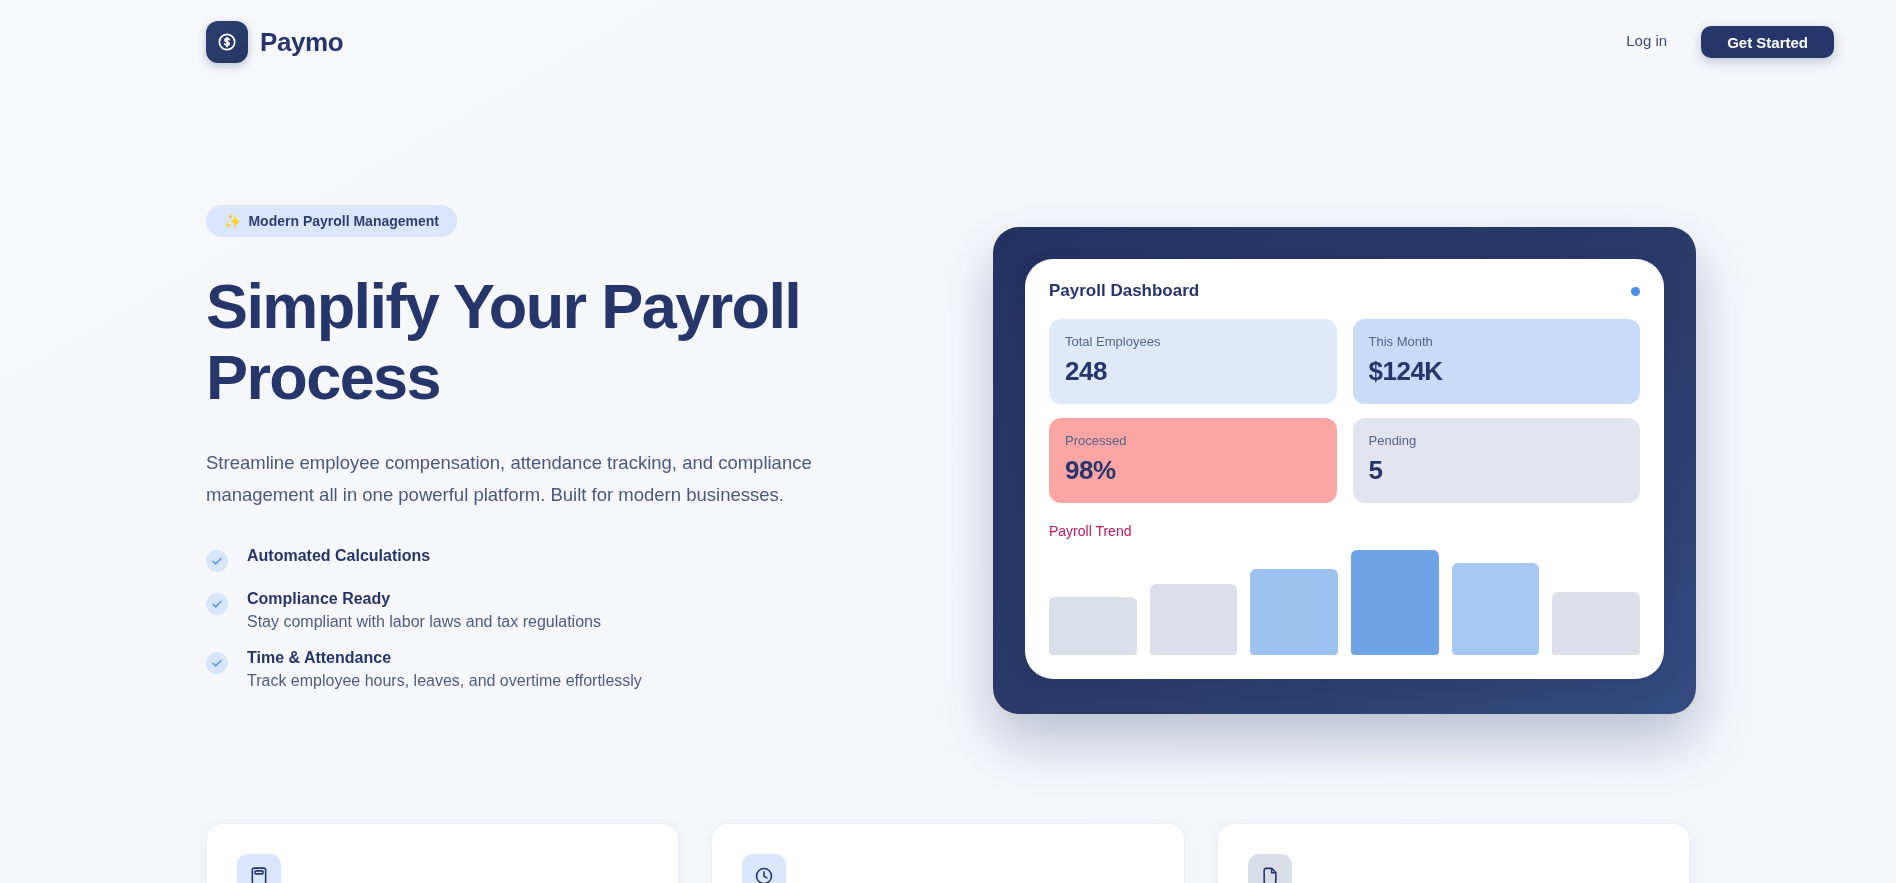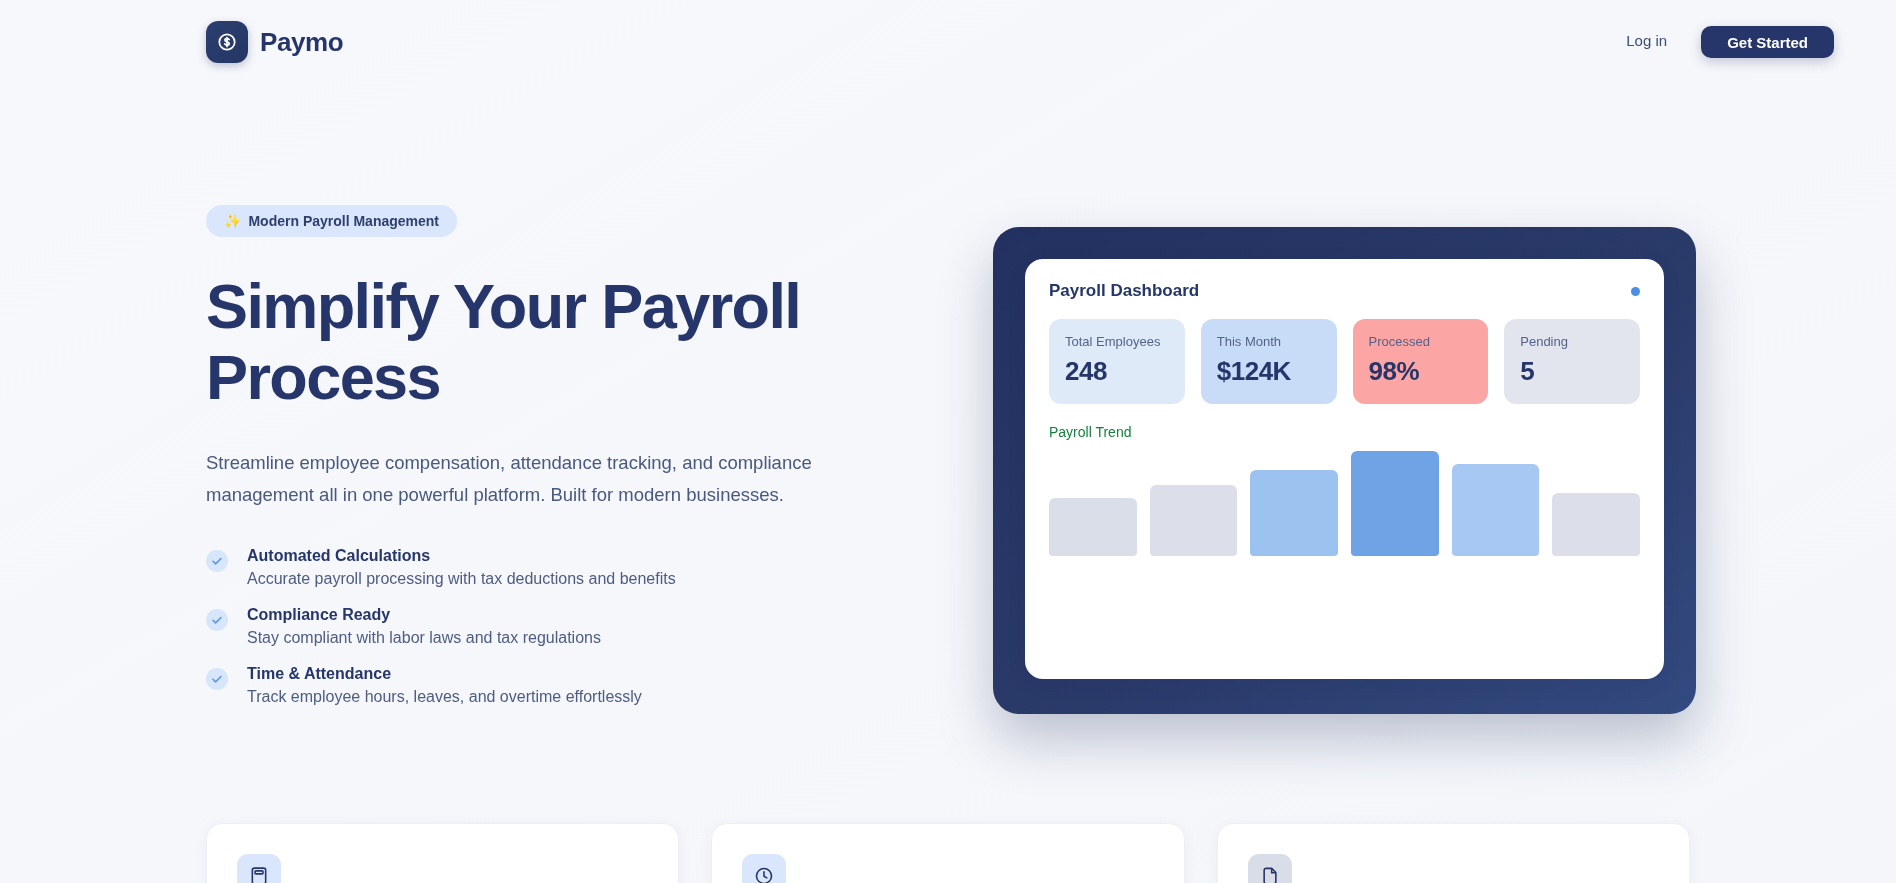--- a/index.html
+++ b/index.html
@@ -79,46 +79,46 @@
   
   .dash-frame {
     position:absolute; left:993px; top:227px;
     width:703px; height:487px;
     border-radius:26px;
     background:linear-gradient(145deg,#233160 0%,#2a3a69 55%,#334a80 100%);
     box-shadow:0 26px 54px rgba(34,48,94,.27);
   }
   .dash-card {
     position:absolute; left:32px; top:32px; right:32px; bottom:35px;
-    background:#fff; border-radius:18px;
+    background:#fff; border-radius:28px;
     box-shadow:0 5px 18px rgba(30,44,88,.10);
     padding:22px 24px;
   }
   .dash-head { display:flex; align-items:center; }
   .dash-title { font-size:17px; font-weight:bold; color:#26366a; }
   .dash-dot {
     margin-left:auto; width:9px; height:9px; border-radius:50%;
     background:#4a8ee6;
   }
   .stat-grid {
     margin-top:18px;
-    display:grid; grid-template-columns:1fr 1fr 1fr 1fr;
+    display:grid; grid-template-columns:1fr 1fr;
     gap:14px 16px;
   }
   .stat { border-radius:12px; padding:15px 16px 17px; }
   .stat.blue-light { background:#dfeaf9; }
   .stat.blue-mid   { background:#c8dcf7; }
   .stat.gray-mid   { background:#fca5a5; }
   .stat.gray-light { background:#e2e5ed; }
   .stat-label { font-size:13px; color:#54638a; }
   .stat-value {
     margin-top:7px; font-size:26px; font-weight:bold;
     color:#26366a; letter-spacing:-.5px;
   }
-  .trend-label { margin-top:20px; font-size:14px; color:#15803d; }
+  .trend-label { margin-top:20px; font-size:14px; color:#be185d; }
   .bars {
     margin-top:11px; height:105px;
     display:flex; align-items:flex-end; gap:13px;
   }
   .bar { flex:1; border-radius:6px 6px 4px 4px; }
 
   
   .cards {
     position:absolute; left:206px; top:823px; right:206px;
     display:grid; grid-template-columns:repeat(3,1fr); gap:32px;
@@ -168,21 +168,20 @@
 
   <ul class="features">
     <li class="feature">
       <span class="feat-check">
         <svg width="12" height="12" viewBox="0 0 24 24" fill="none" stroke="#5e96e2" stroke-width="3.2" stroke-linecap="round" stroke-linejoin="round">
             <path d="M4 12.5l5.2 5.2L20 7"></path>
           </svg>
       </span>
       <span>
         <span class="feat-title">Automated Calculations</span>
-        <div class="feat-desc">Accurate payroll processing with tax deductions and benefits</div>
       </span>
     </li>
     <li class="feature">
       <span class="feat-check">
         <svg width="12" height="12" viewBox="0 0 24 24" fill="none" stroke="#5e96e2" stroke-width="3.2" stroke-linecap="round" stroke-linejoin="round">
             <path d="M4 12.5l5.2 5.2L20 7"></path>
           </svg>
       </span>
       <span>
         <span class="feat-title">Compliance Ready</span>

